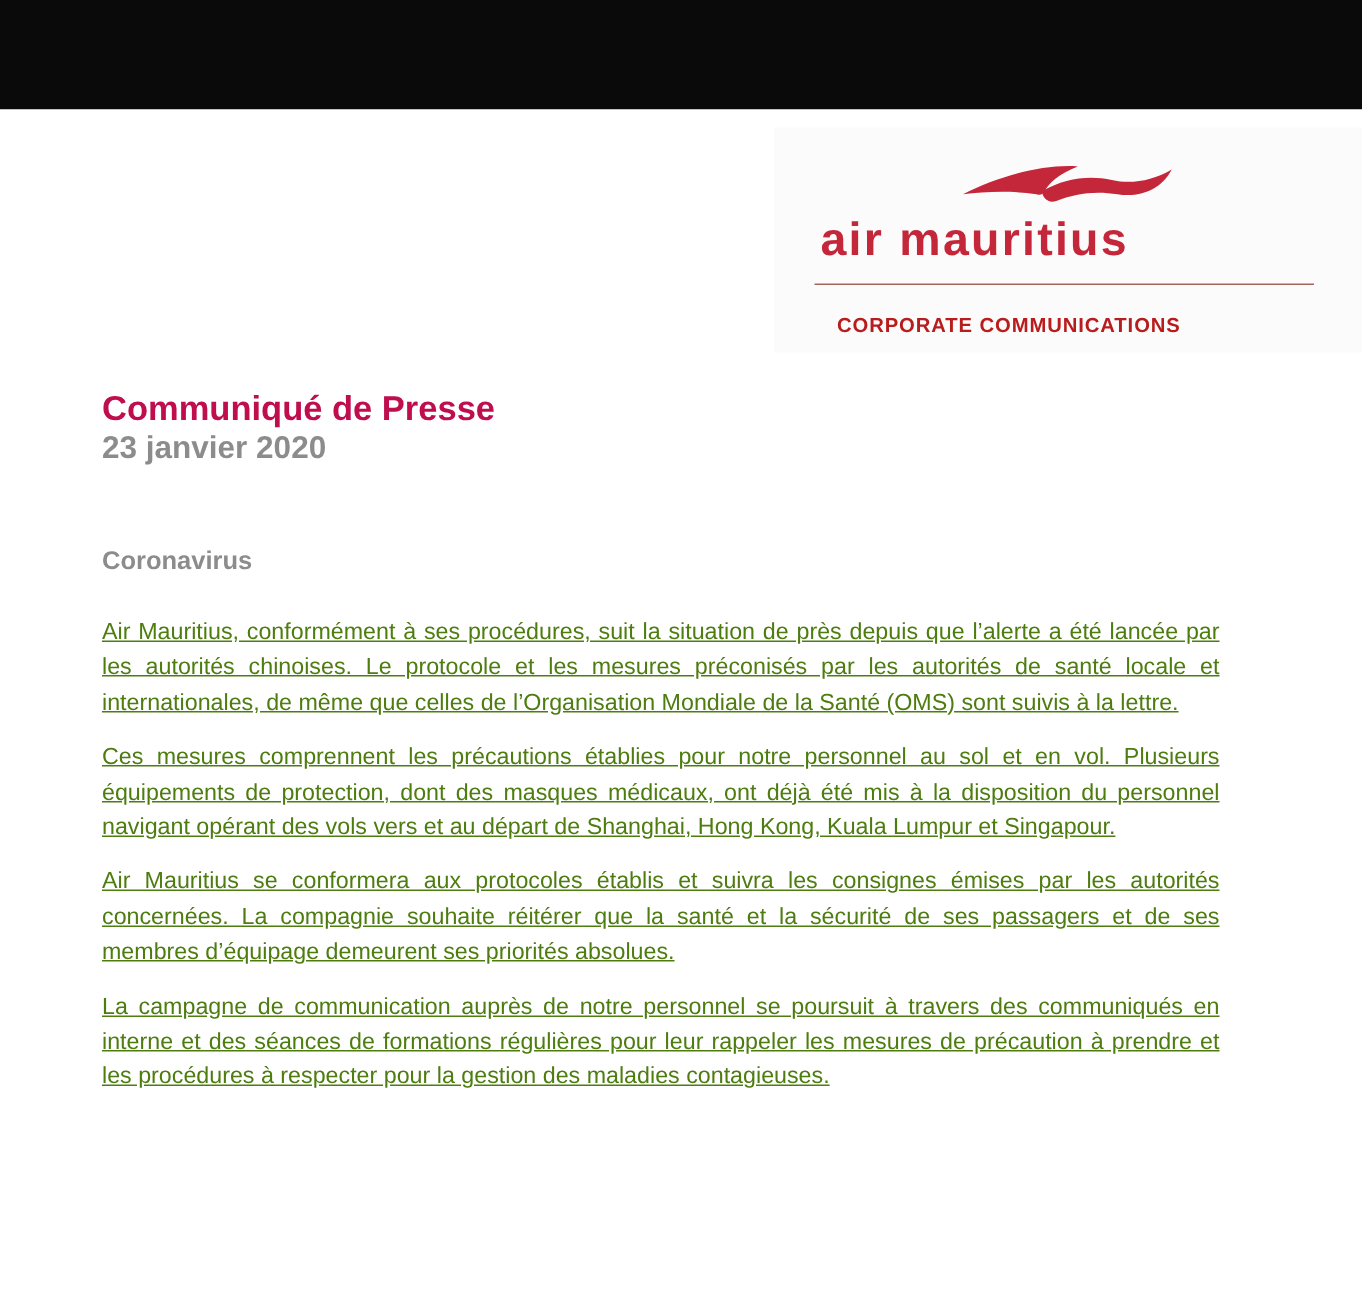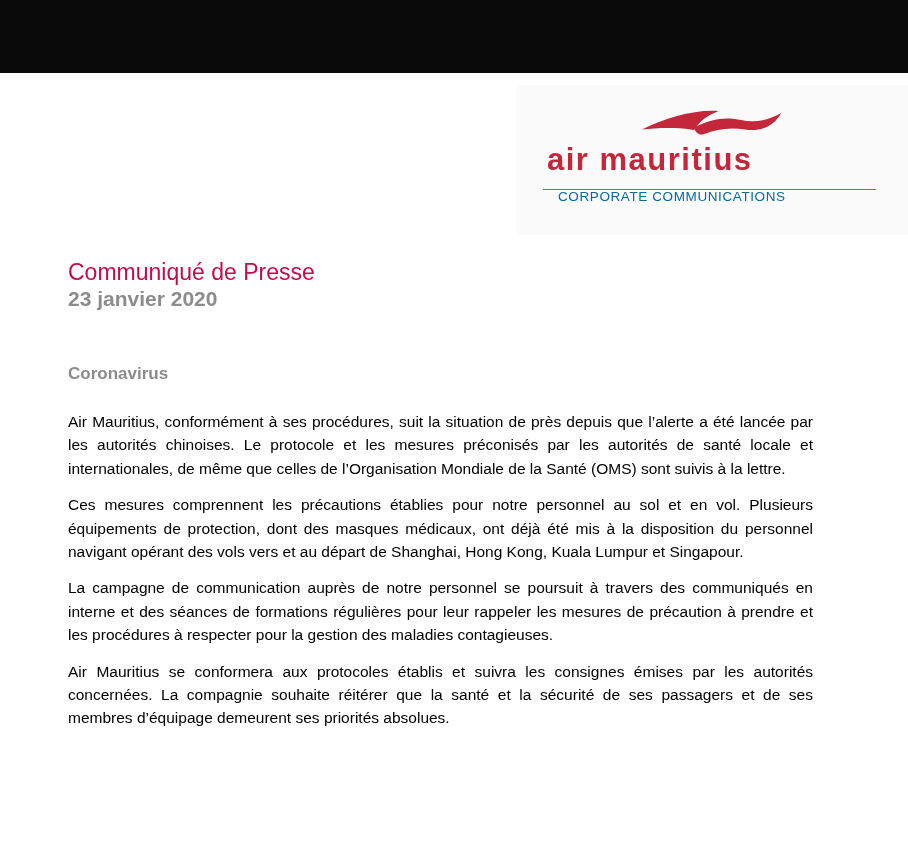--- a/index.html
+++ b/index.html
@@ -54,37 +54,37 @@
     position: absolute;
     left: 27px;
     top: 104px;
     width: 333px;
     height: 0;
     border-top: 1.5px solid #a4645c;
   }
   .dept {
     position: absolute;
     left: 42px;
-    top: 104px;
+    top: 124px;
     font-size: 13.5px;
-    font-weight: normal;
+    font-weight: bold;
     letter-spacing: 0.6px;
-    color: #0369a1;
+    color: #b91c1c;
     white-space: nowrap;
   }
   .content {
     margin-left: 68px;
     width: 745px;
     padding-top: 186px;
   }
   .title {
     margin: 0;
     font-size: 23px;
     line-height: 26px;
-    font-weight: normal;
+    font-weight: bold;
     color: #c00d4e;
   }
   .date {
     margin-top: 2px;
     font-size: 21px;
     line-height: 24px;
     font-weight: bold;
     color: #8c8c8c;
   }
   .heading {
@@ -92,21 +92,22 @@
     font-size: 17px;
     line-height: 24px;
     font-weight: bold;
     color: #8c8c8c;
   }
   .body-text p {
     margin: 0 0 13px 0;
     font-size: 15.5px;
     line-height: 23.4px;
     text-align: justify;
-    color: #000000;
+    color: #4d7c0f;
+    text-decoration: underline;
   }
   .body-text p:first-child {
     margin-top: 24px;
   }
 </style>
 </head>
 <body>
 
 <div class="topbar"></div>
 
@@ -122,18 +123,18 @@
     <div class="dept">CORPORATE COMMUNICATIONS</div>
   </div>
 
   <div class="content">
     <h1 class="title">Communiqué de Presse</h1>
     <div class="date">23 janvier 2020</div>
     <h2 class="heading">Coronavirus</h2>
     <div class="body-text">
       <p>Air Mauritius, conformément à ses procédures, suit la situation de près depuis que l’alerte a été lancée par les autorités chinoises. Le protocole et les mesures préconisés par les autorités de santé locale et internationales, de même que celles de l’Organisation Mondiale de la Santé (OMS) sont suivis à la lettre.</p>
       <p>Ces mesures comprennent les précautions établies pour notre personnel au sol et en vol. Plusieurs équipements de protection, dont des masques médicaux, ont déjà été mis à la disposition du personnel navigant opérant des vols vers et au départ de Shanghai, Hong Kong, Kuala Lumpur et Singapour.</p>
+      <p>Air Mauritius se conformera aux protocoles établis et suivra les consignes émises par les autorités concernées. La compagnie souhaite réitérer que la santé et la sécurité de ses passagers et de ses membres d’équipage demeurent ses priorités absolues.</p>
       <p>La campagne de communication auprès de notre personnel se poursuit à travers des communiqués en interne et des séances de formations régulières pour leur rappeler les mesures de précaution à prendre et les procédures à respecter pour la gestion des maladies contagieuses.</p>
-      <p>Air Mauritius se conformera aux protocoles établis et suivra les consignes émises par les autorités concernées. La compagnie souhaite réitérer que la santé et la sécurité de ses passagers et de ses membres d’équipage demeurent ses priorités absolues.</p>
     </div>
   </div>
 
 </div>
 
 </body></html>

